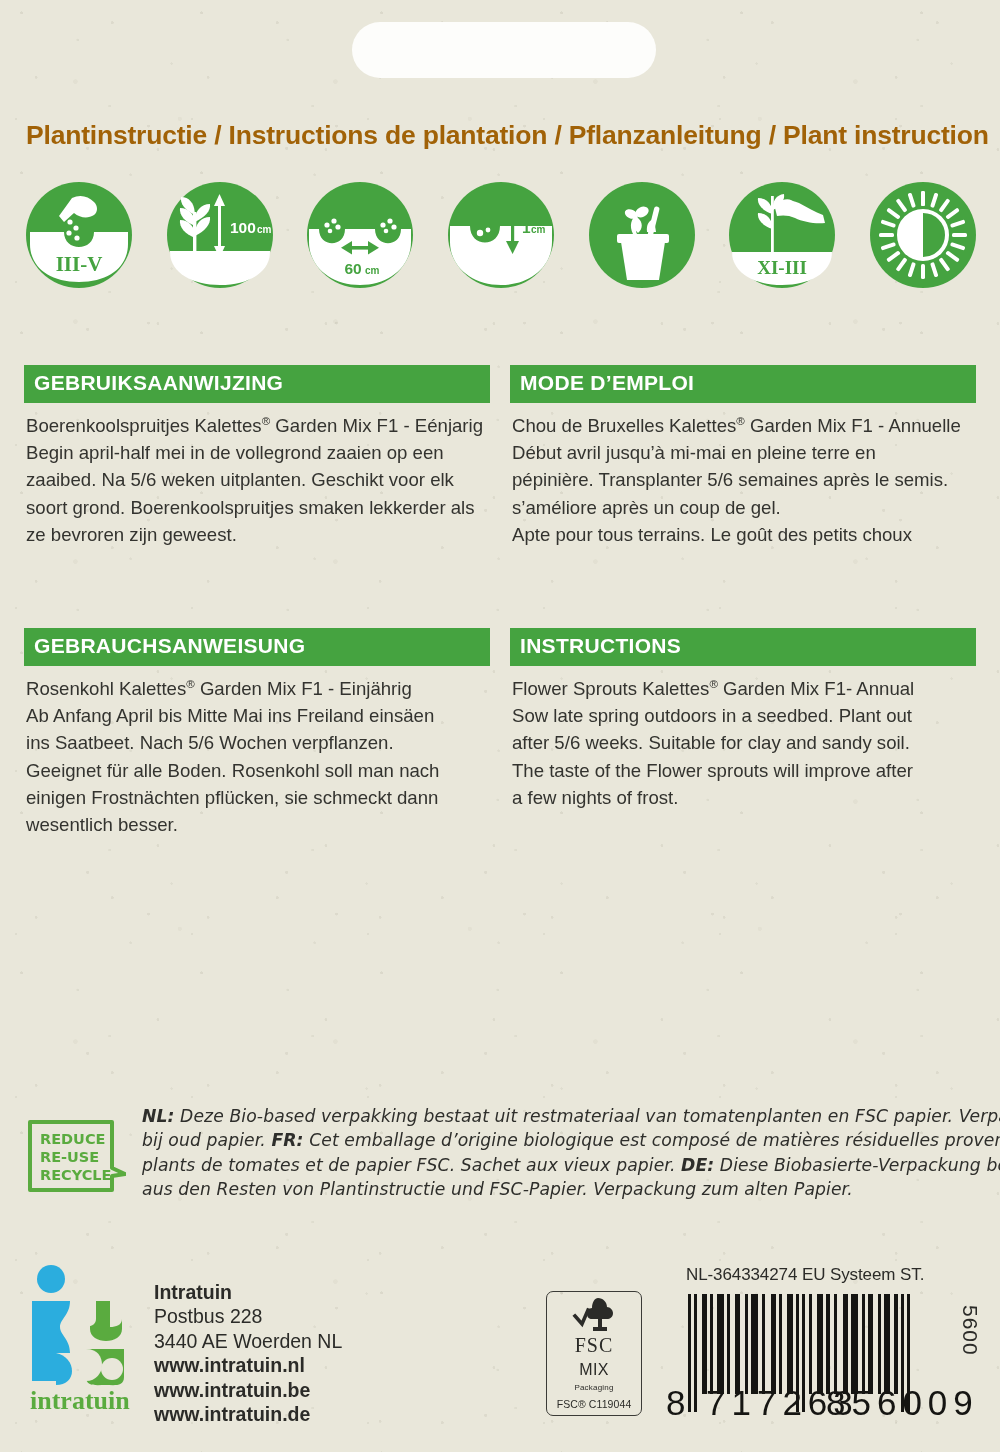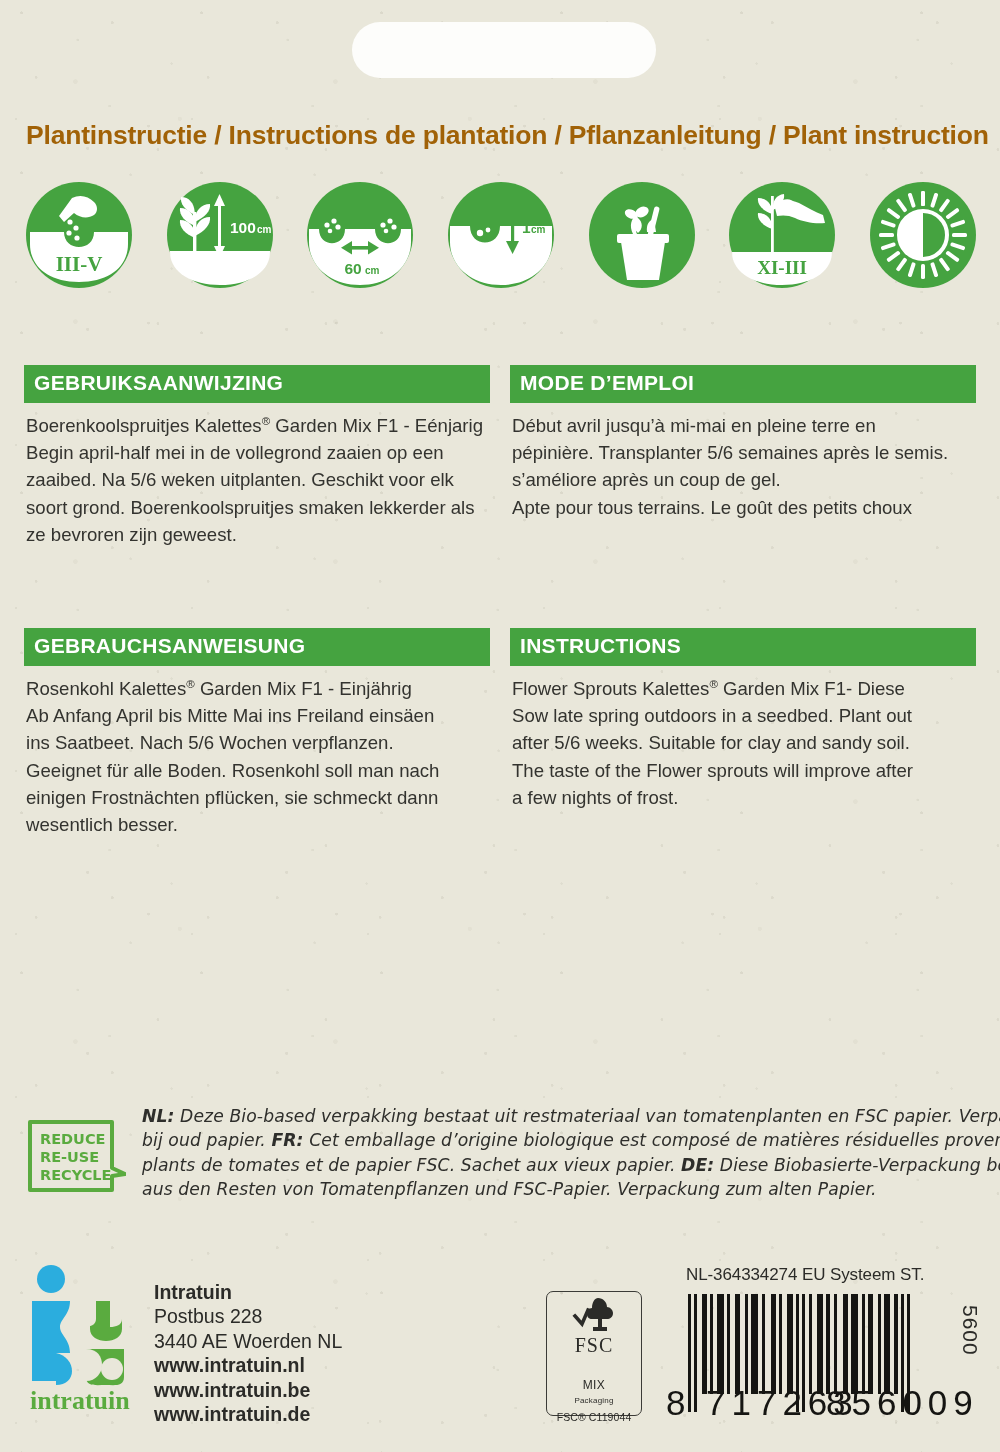--- a/index.html
+++ b/index.html
@@ -185,21 +185,21 @@
     color: #2b2b28;
   }
   .fsc-tree svg { display: block; width: 44px; height: 38px; }
   .fsc-word {
     font-family: "Liberation Serif", serif;
     font-size: 20px;
     letter-spacing: 1px;
     margin-top: 1px;
     line-height: 1;
   }
-  .fsc-mix   { font-size: 12px; margin-top: 23px; letter-spacing: 0.4px; }
+  .fsc-mix   { font-size: 16px; margin-top: 6px; letter-spacing: 0.4px; }
   .fsc-sub   { font-size: 8px;  margin-top: 4px; letter-spacing: 0.2px; }
   .fsc-code  { font-size: 10.5px; margin-top: 6px; letter-spacing: 0.1px; }
 
   
   .barcode-area {
     position: absolute;
     left: 666px;
     top: 10px;
     width: 312px;
     height: 180px;
@@ -398,20 +398,23 @@
     <div class="line">Begin april-half mei in de vollegrond zaaien op een</div>
     <div class="line">zaaibed. Na 5/6 weken uitplanten. Geschikt voor elk</div>
     <div class="line">soort grond. Boerenkoolspruitjes smaken lekkerder als</div>
     <div class="line">ze bevroren zijn geweest.</div>
   </div>
 </div>
 
 <div class="panel col-right row-top">
   <div class="panel-header">MODE D’EMPLOI</div>
   <div class="panel-body">
+    <div class="line">
+      <span>Chou de Bruxelles Kalettes</span><sup>®</sup><span> Garden Mix F1 - Annuelle</span>
+    </div>
     <div class="line">Début avril jusqu’à mi-mai en pleine terre en</div>
     <div class="line">pépinière. Transplanter 5/6 semaines après le semis.</div>
     <div class="line">s’améliore après un coup de gel.</div>
     <div class="line">Apte pour tous terrains. Le goût des petits choux</div>
   </div>
 </div>
 
 <div class="panel col-left row-bottom">
   <div class="panel-header">GEBRAUCHSANWEISUNG</div>
   <div class="panel-body">
@@ -423,21 +426,21 @@
     <div class="line">Geeignet für alle Boden. Rosenkohl soll man nach</div>
     <div class="line">einigen Frostnächten pflücken, sie schmeckt dann</div>
     <div class="line">wesentlich besser.</div>
   </div>
 </div>
 
 <div class="panel col-right row-bottom">
   <div class="panel-header">INSTRUCTIONS</div>
   <div class="panel-body">
     <div class="line">
-      <span>Flower Sprouts Kalettes</span><sup>®</sup><span> Garden Mix F1- Diese</span>
+      <span>Flower Sprouts Kalettes</span><sup>®</sup><span> Garden Mix F1- Annual</span>
     </div>
     <div class="line">Sow late spring outdoors in a seedbed. Plant out</div>
     <div class="line">after 5/6 weeks. Suitable for clay and sandy soil.</div>
     <div class="line">The taste of the Flower sprouts will improve after</div>
     <div class="line">a few nights of frost.</div>
   </div>
 </div>
 
 <div class="recycle-block">
   <div class="recycle-badge">
@@ -445,21 +448,21 @@
       <path d="M4 4 H86 V50 L99 56 L86 58 V72 H4 Z" fill="none" stroke="#5aab3f" stroke-width="4" stroke-linejoin="round"></path>
       <text x="14" y="26" font-family="DejaVu Sans, sans-serif" font-size="14.5" font-weight="bold" fill="#5aab3f">REDUCE</text>
       <text x="14" y="44" font-family="DejaVu Sans, sans-serif" font-size="14.5" font-weight="bold" fill="#5aab3f">RE-USE</text>
       <text x="14" y="62" font-family="DejaVu Sans, sans-serif" font-size="14.5" font-weight="bold" fill="#5aab3f">RECYCLE</text>
     </svg>
   </div>
   <div class="recycle-text">
     <div class="line"><b>NL:</b><span> Deze Bio-based verpakking bestaat uit restmateriaal van tomatenplanten en FSC papier. Verpakking</span></div>
     <div class="line"><span>bij oud papier. </span><b>FR:</b><span> Cet emballage d’origine biologique est composé de matières résiduelles provenant de</span></div>
     <div class="line"><span>plants de tomates et de papier FSC. Sachet aux vieux papier. </span><b>DE:</b><span> Diese Biobasierte-Verpackung besteht</span></div>
-    <div class="line"><span>aus den Resten von Tomatenpflanzen und FSC-Papier. Verpackung zum alten Papier.</span></div>
+    <div class="line"><span>aus den Resten von Plantinstructie und FSC-Papier. Verpackung zum alten Papier.</span></div>
   </div>
 </div>
 
 <div class="footer">
 
   <div class="brand">
     <div class="brand-mark">
       <svg viewBox="0 0 112 150">
 
         <circle cx="25" cy="16" r="14" fill="#2badde"></circle>

